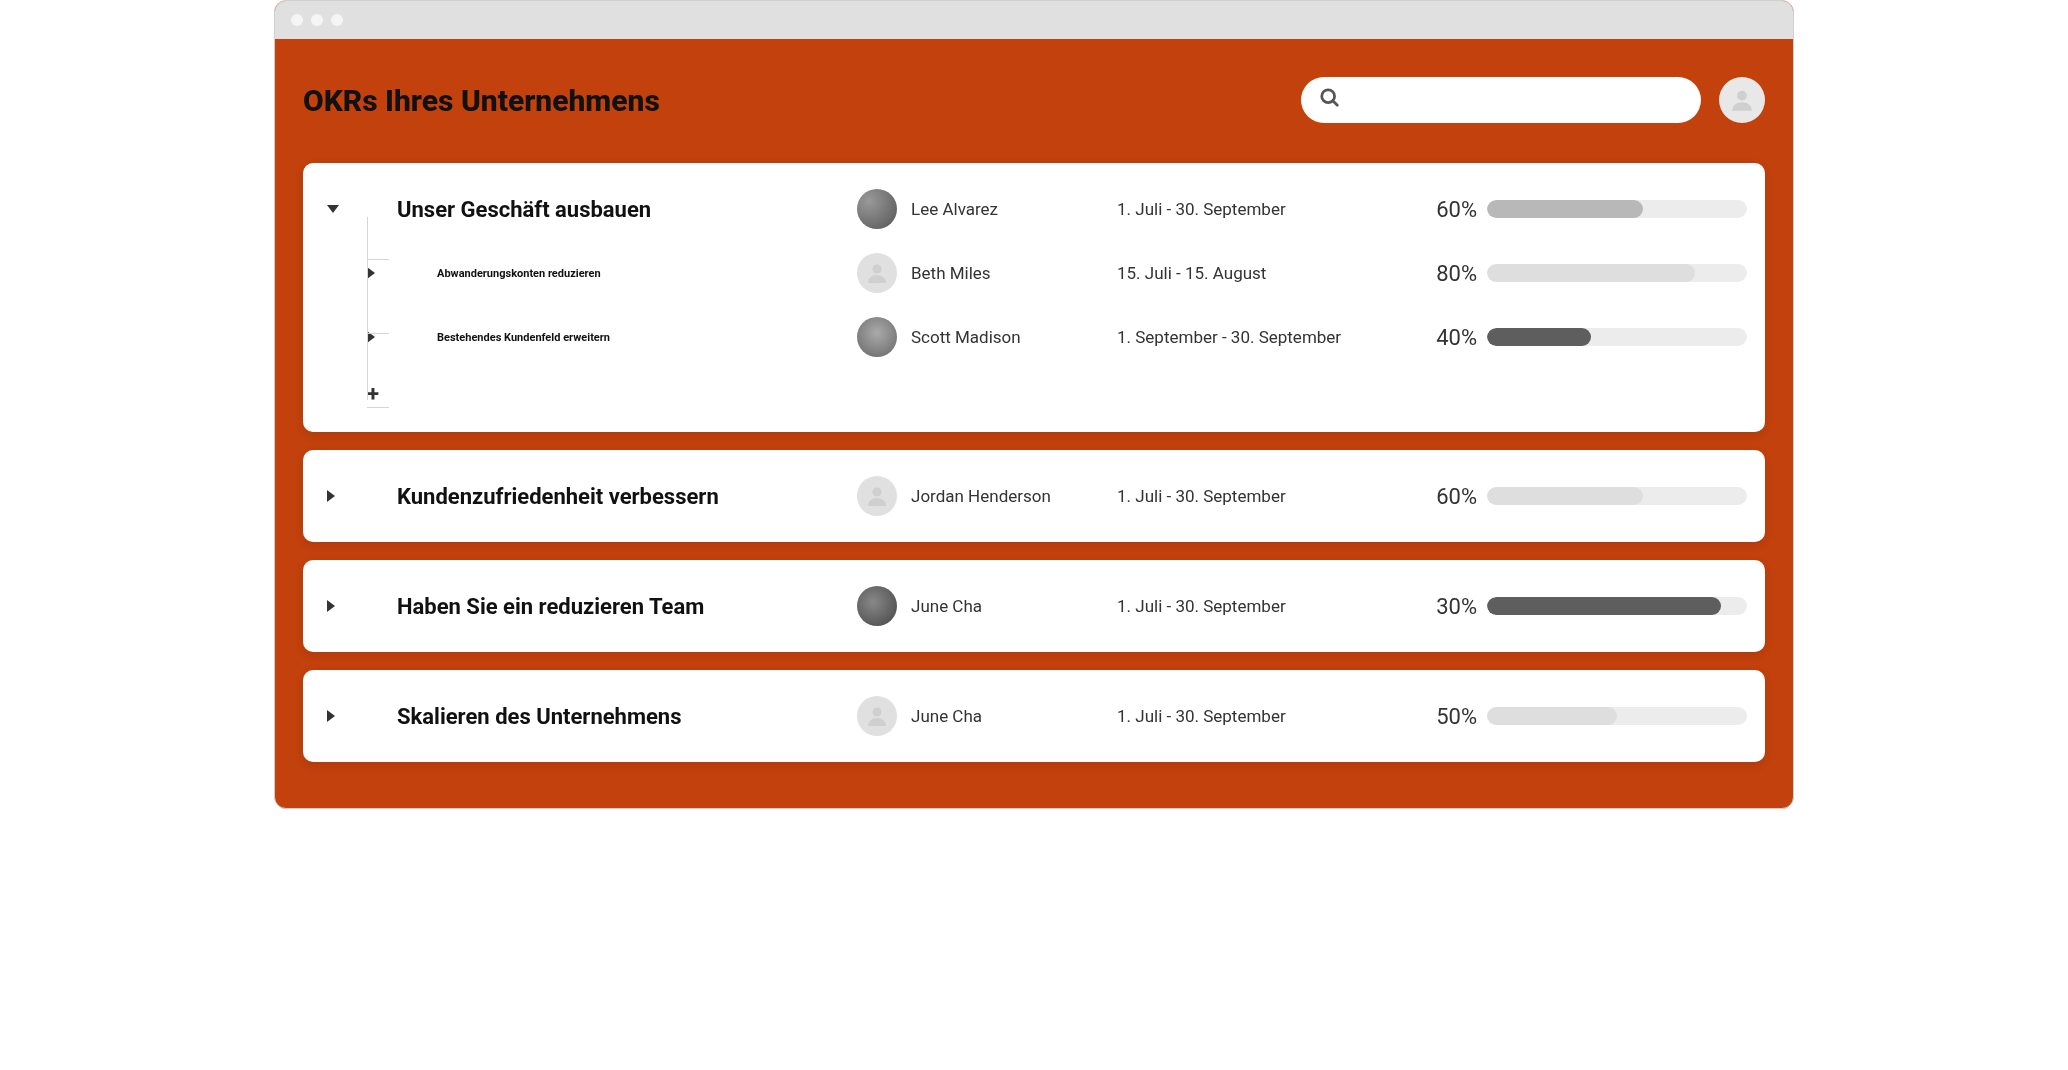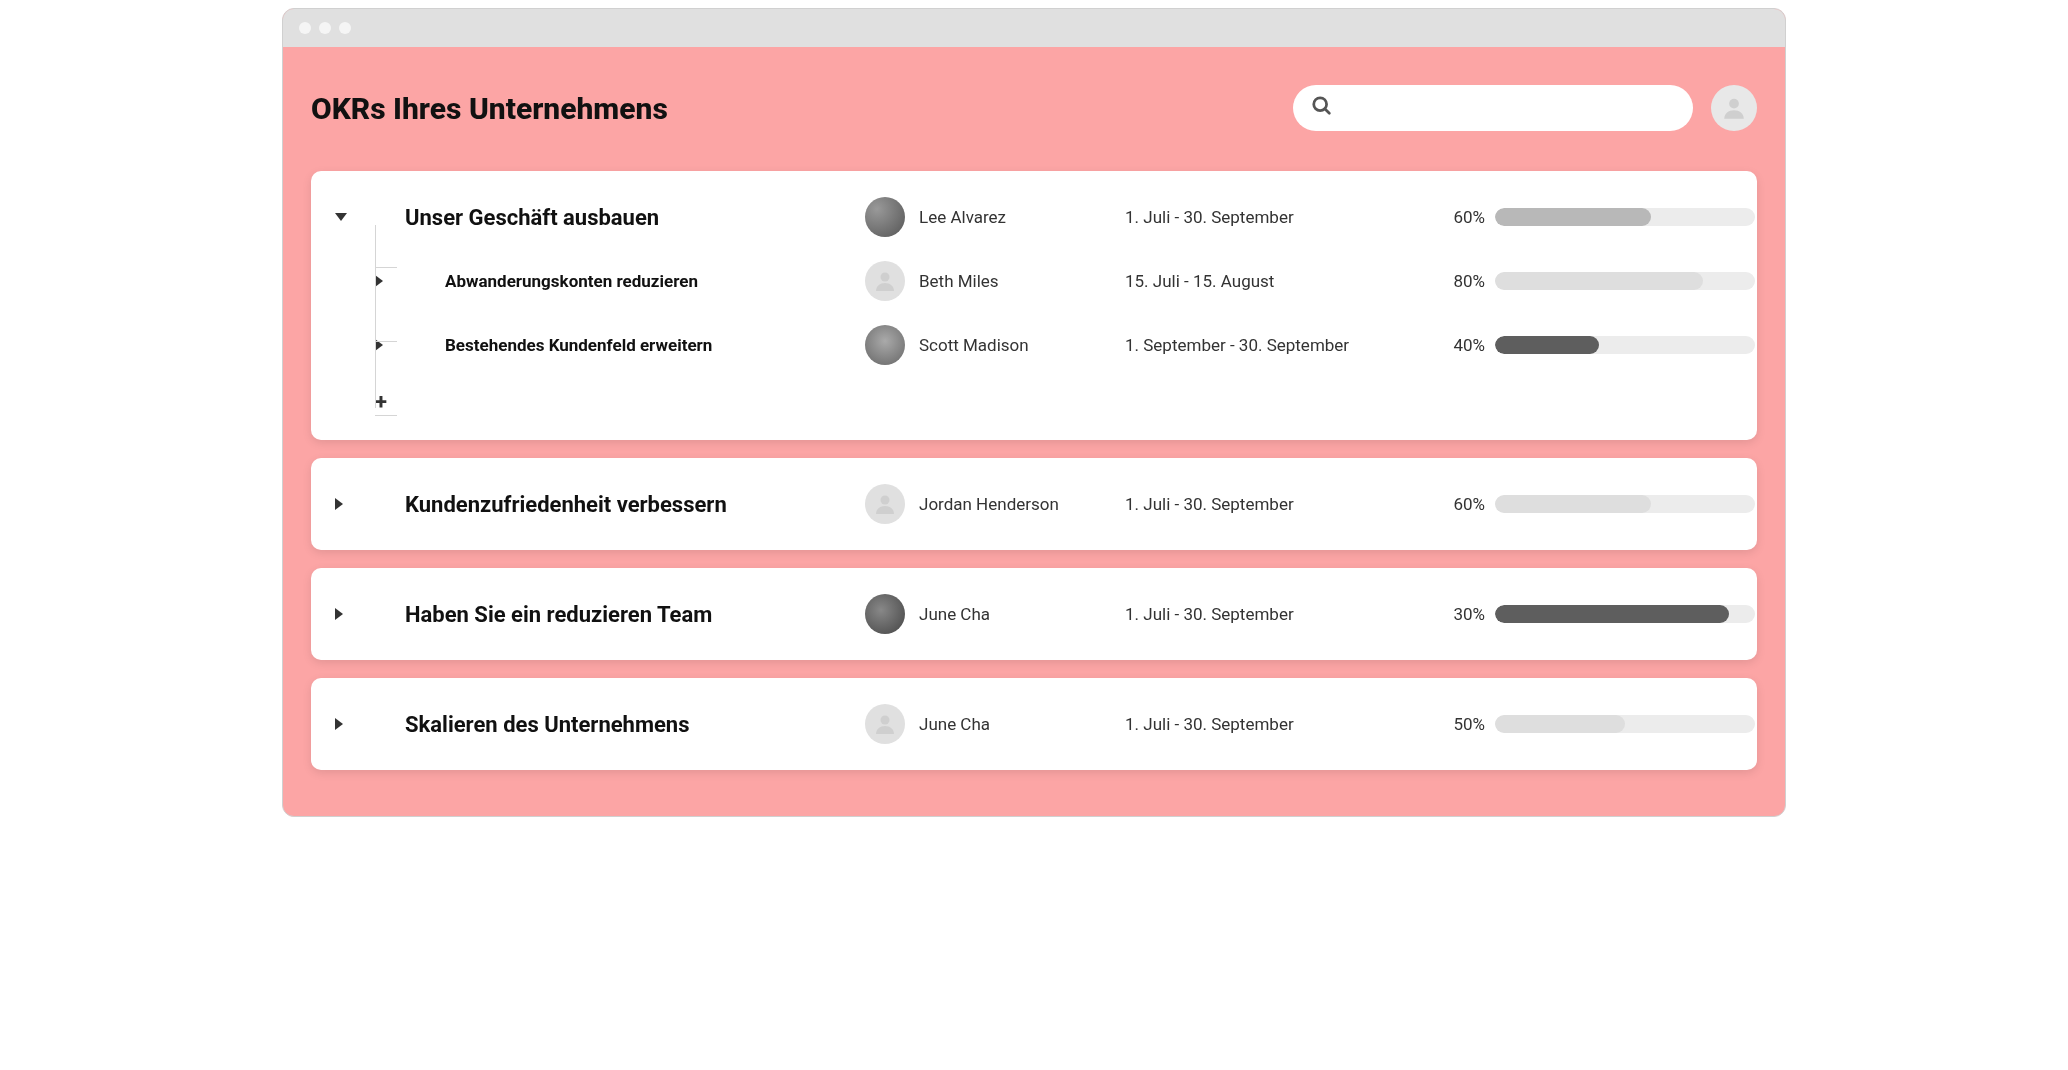--- a/index.html
+++ b/index.html
@@ -6,22 +6,21 @@
   body {
     font-family: -apple-system, BlinkMacSystemFont, "Segoe UI", Roboto, Helvetica, Arial, sans-serif;
     background: #fff;
     width: 1520px;
     margin: 0 auto;
   }
   .window {
     border: 1px solid #d0d0d0;
     border-radius: 12px;
     overflow: hidden;
-    background: #fca5a5;
-    margin: 8px;
+    background: #c2410c;
   }
   .titlebar {
     height: 38px;
     background: #e0e0e0;
     display: flex;
     align-items: center;
     padding: 0 16px;
   }
   .dots { display: flex; gap: 8px; }
   .dot {
@@ -110,21 +109,21 @@
     font-size: 22px;
     font-weight: 700;
     color: #333;
   }
   .objective-title {
     font-size: 22px;
     font-weight: 700;
     color: #111;
   }
   .child .objective-title {
-    font-size: 17px;
+    font-size: 11px;
     font-weight: 700;
   }
   .owner {
     display: flex;
     align-items: center;
     gap: 14px;
   }
   .owner-avatar {
     width: 40px; height: 40px;
     border-radius: 50%;
@@ -138,21 +137,21 @@
   .owner-avatar.photo3 { background: radial-gradient(circle at 40% 40%, #888, #444); }
   .owner-name {
     font-size: 17px;
     color: #333;
   }
   .period {
     font-size: 17px;
     color: #333;
   }
   .pct {
-    font-size: 17px;
+    font-size: 22px;
     color: #333;
     text-align: right;
     padding-right: 10px;
   }
   .bar {
     height: 18px;
     background: #ececec;
     border-radius: 999px;
     position: relative;
     overflow: hidden;

